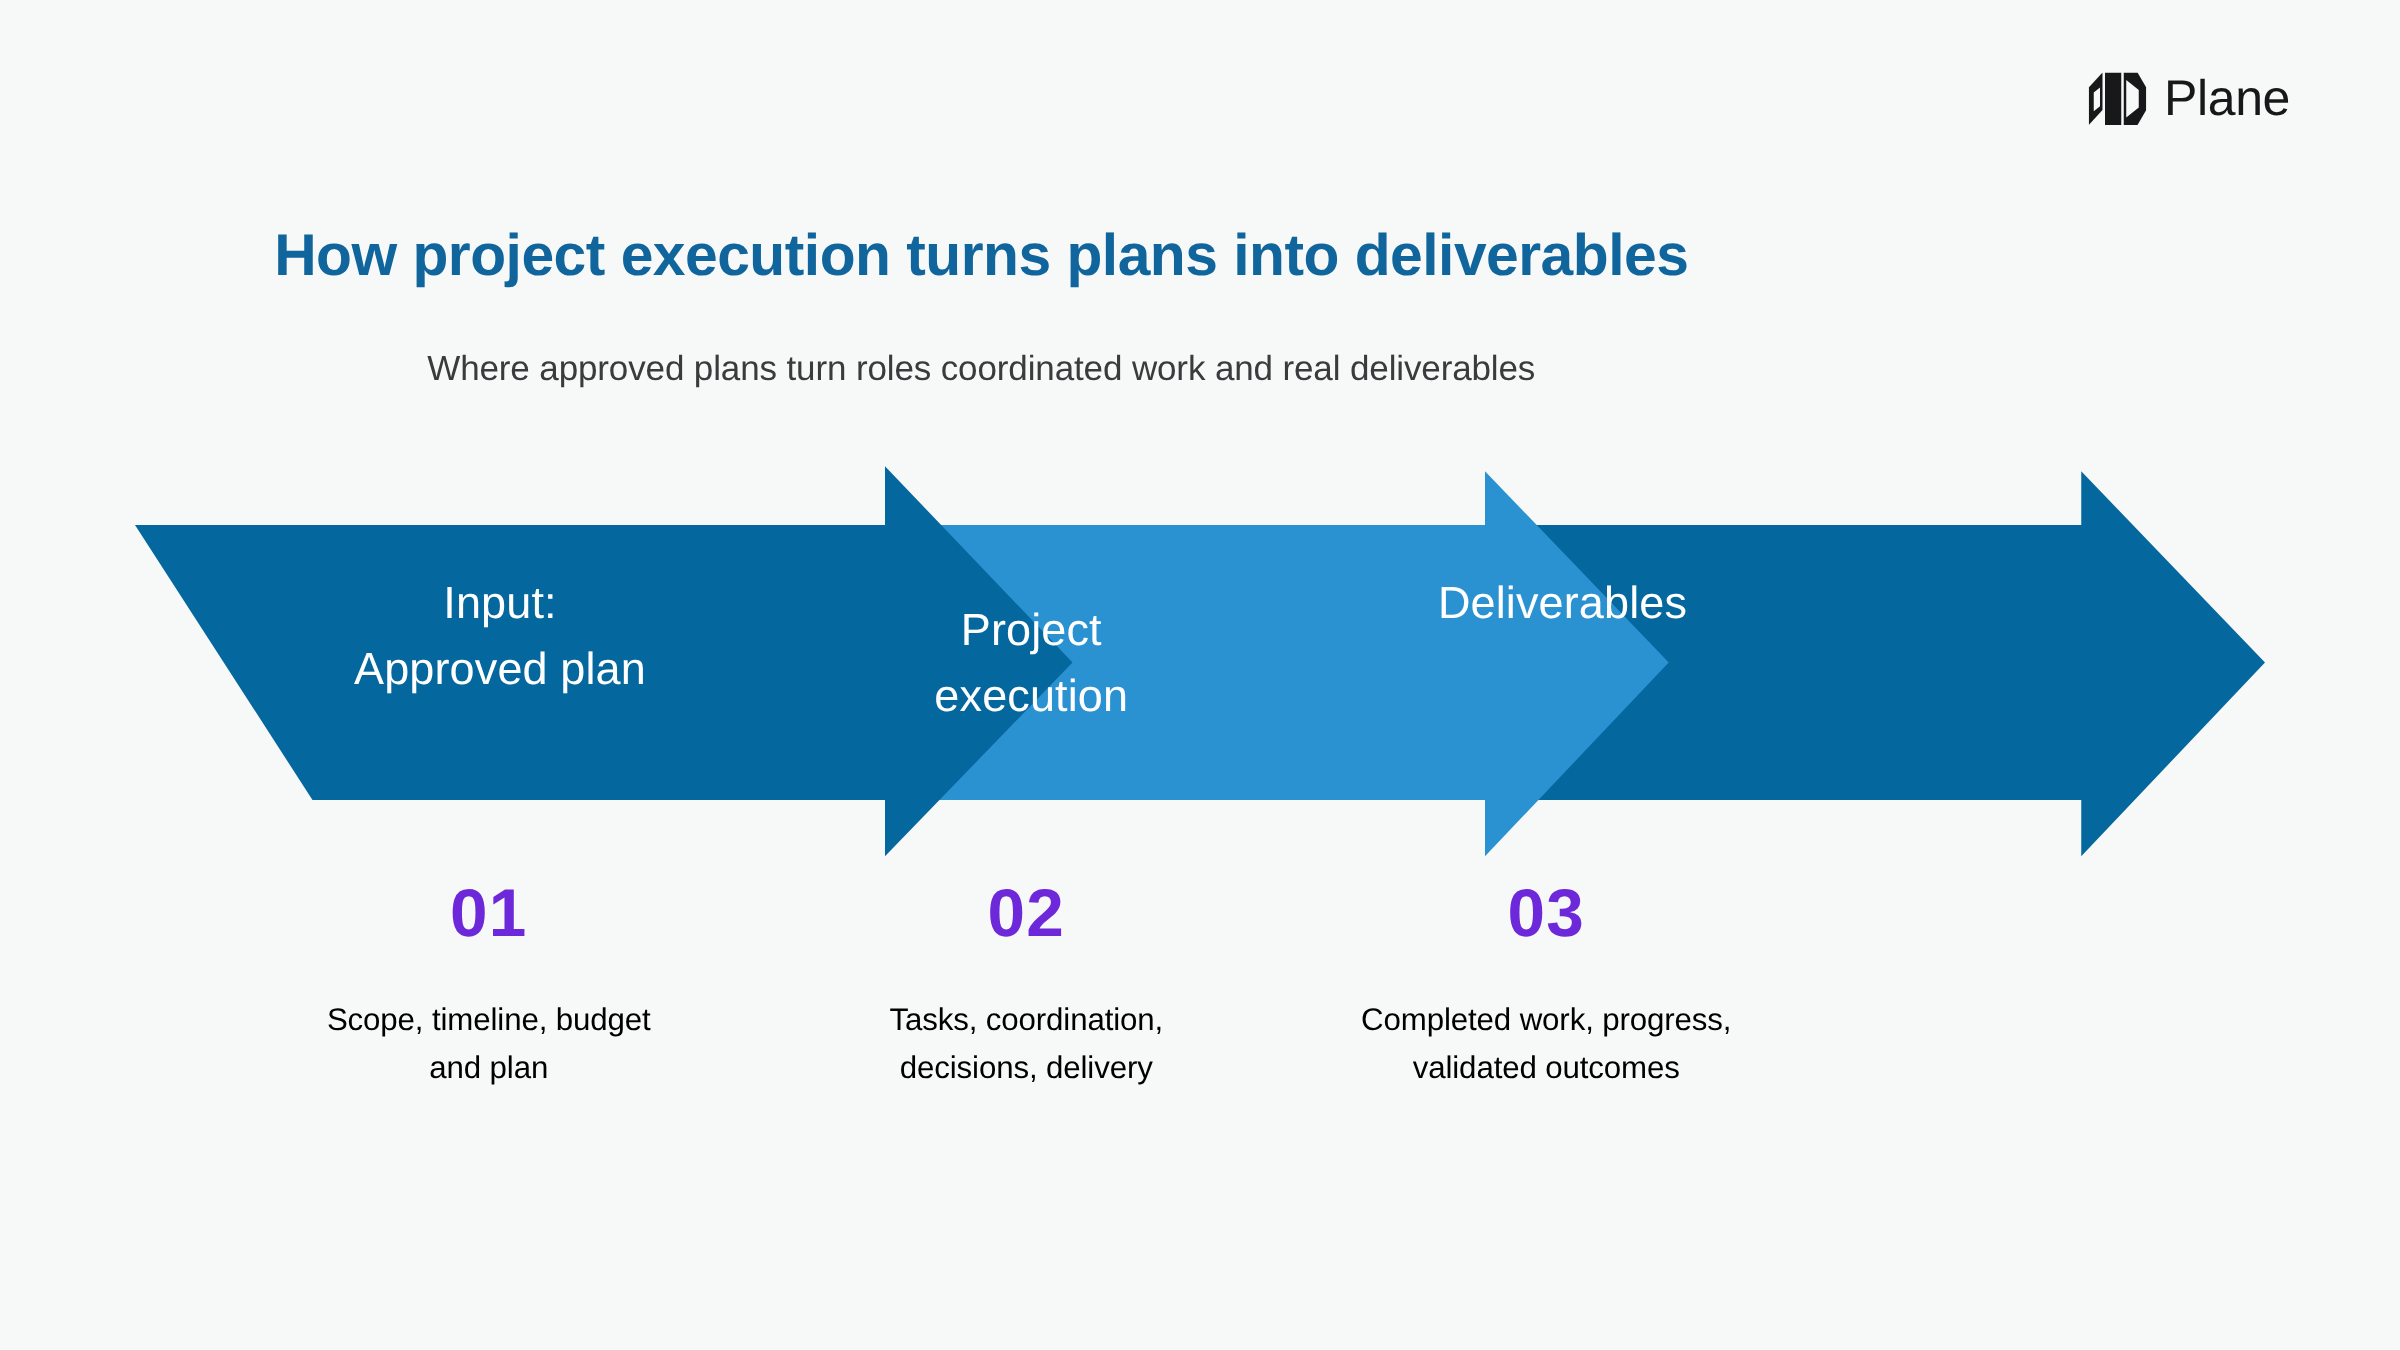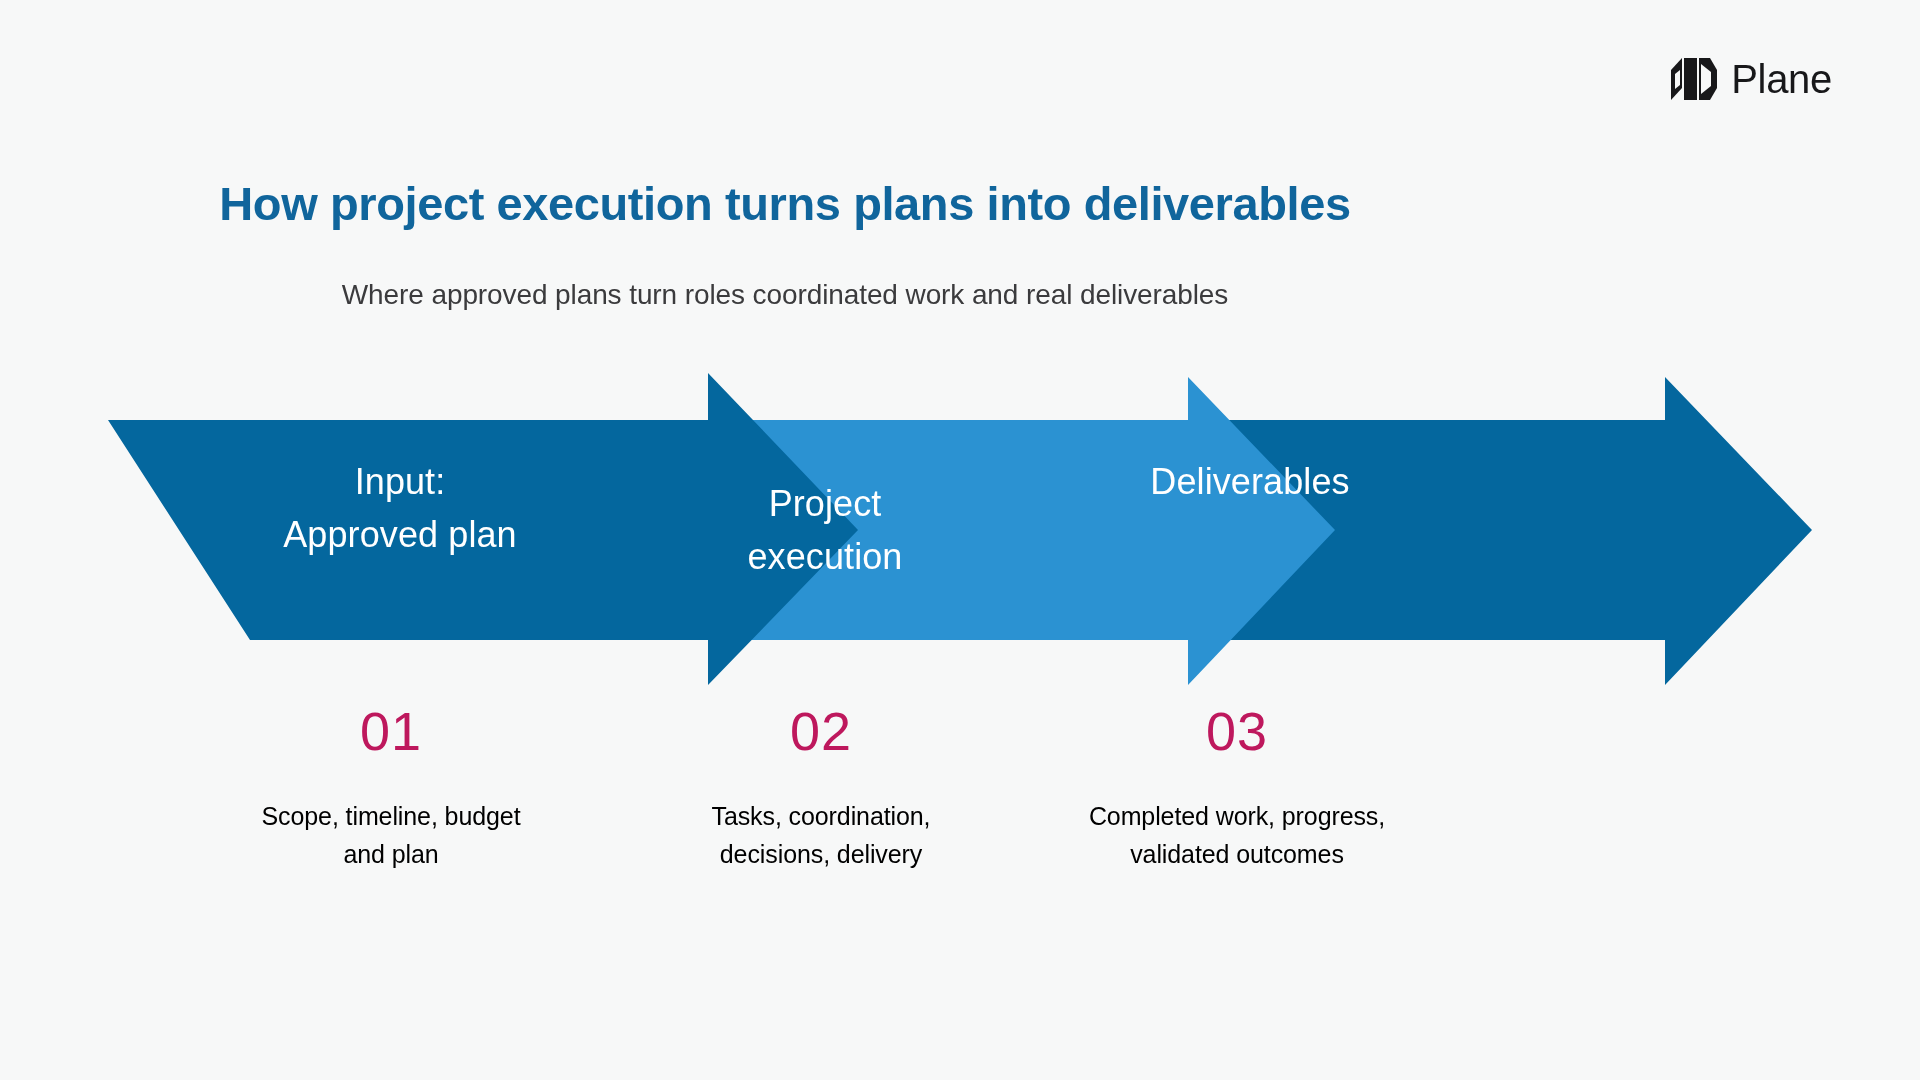--- a/index.html
+++ b/index.html
@@ -92,22 +92,22 @@
     position: absolute;
     text-align: center;
     width: 330px;
   }
   #step-block-1 { left: 226px;  top: 700px; }
   #step-block-2 { left: 656px;  top: 700px; }
   #step-block-3 { left: 1072px; top: 700px; }
 
   .step-number {
     font-size: 54px;
-    font-weight: 400;
-    color: #be185d;
+    font-weight: 700;
+    color: #6d28d9;
     letter-spacing: 1px;
     line-height: 1.15;
     margin-bottom: 36px;
   }
   .step-desc {
     font-size: 25px;
     font-weight: 400;
     color: #000000;
     line-height: 1.5;
     letter-spacing: -0.1px;

